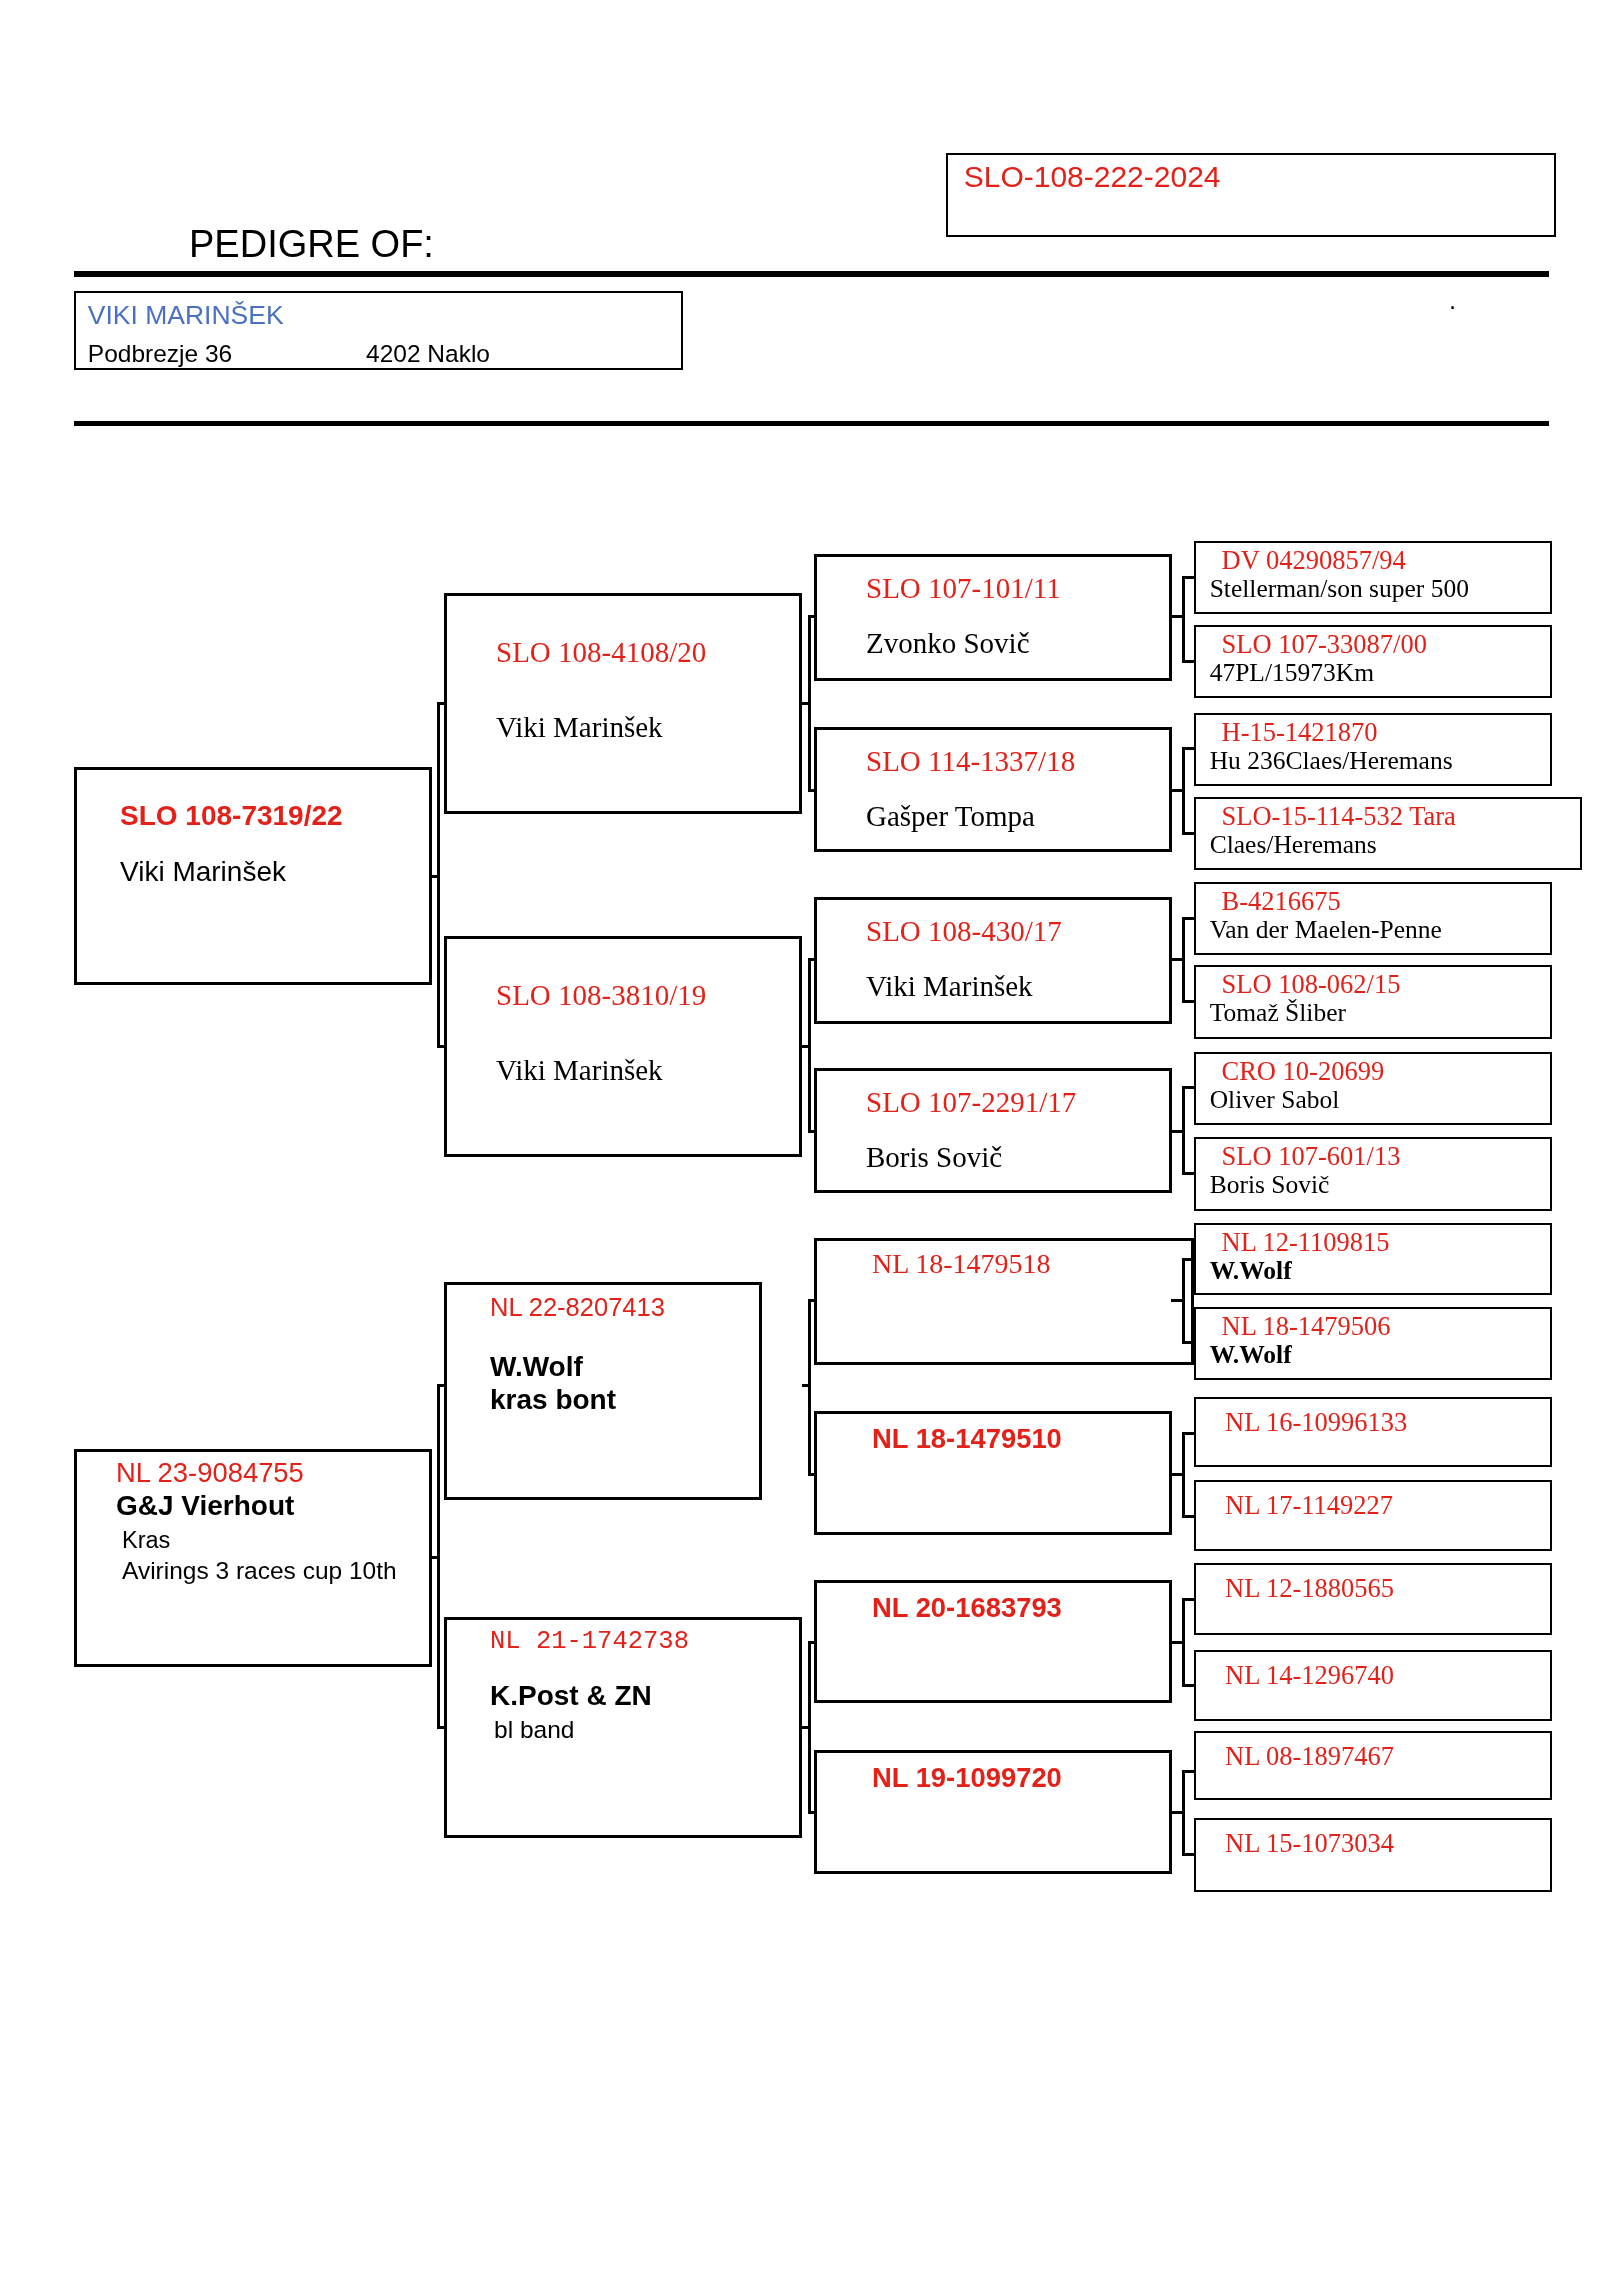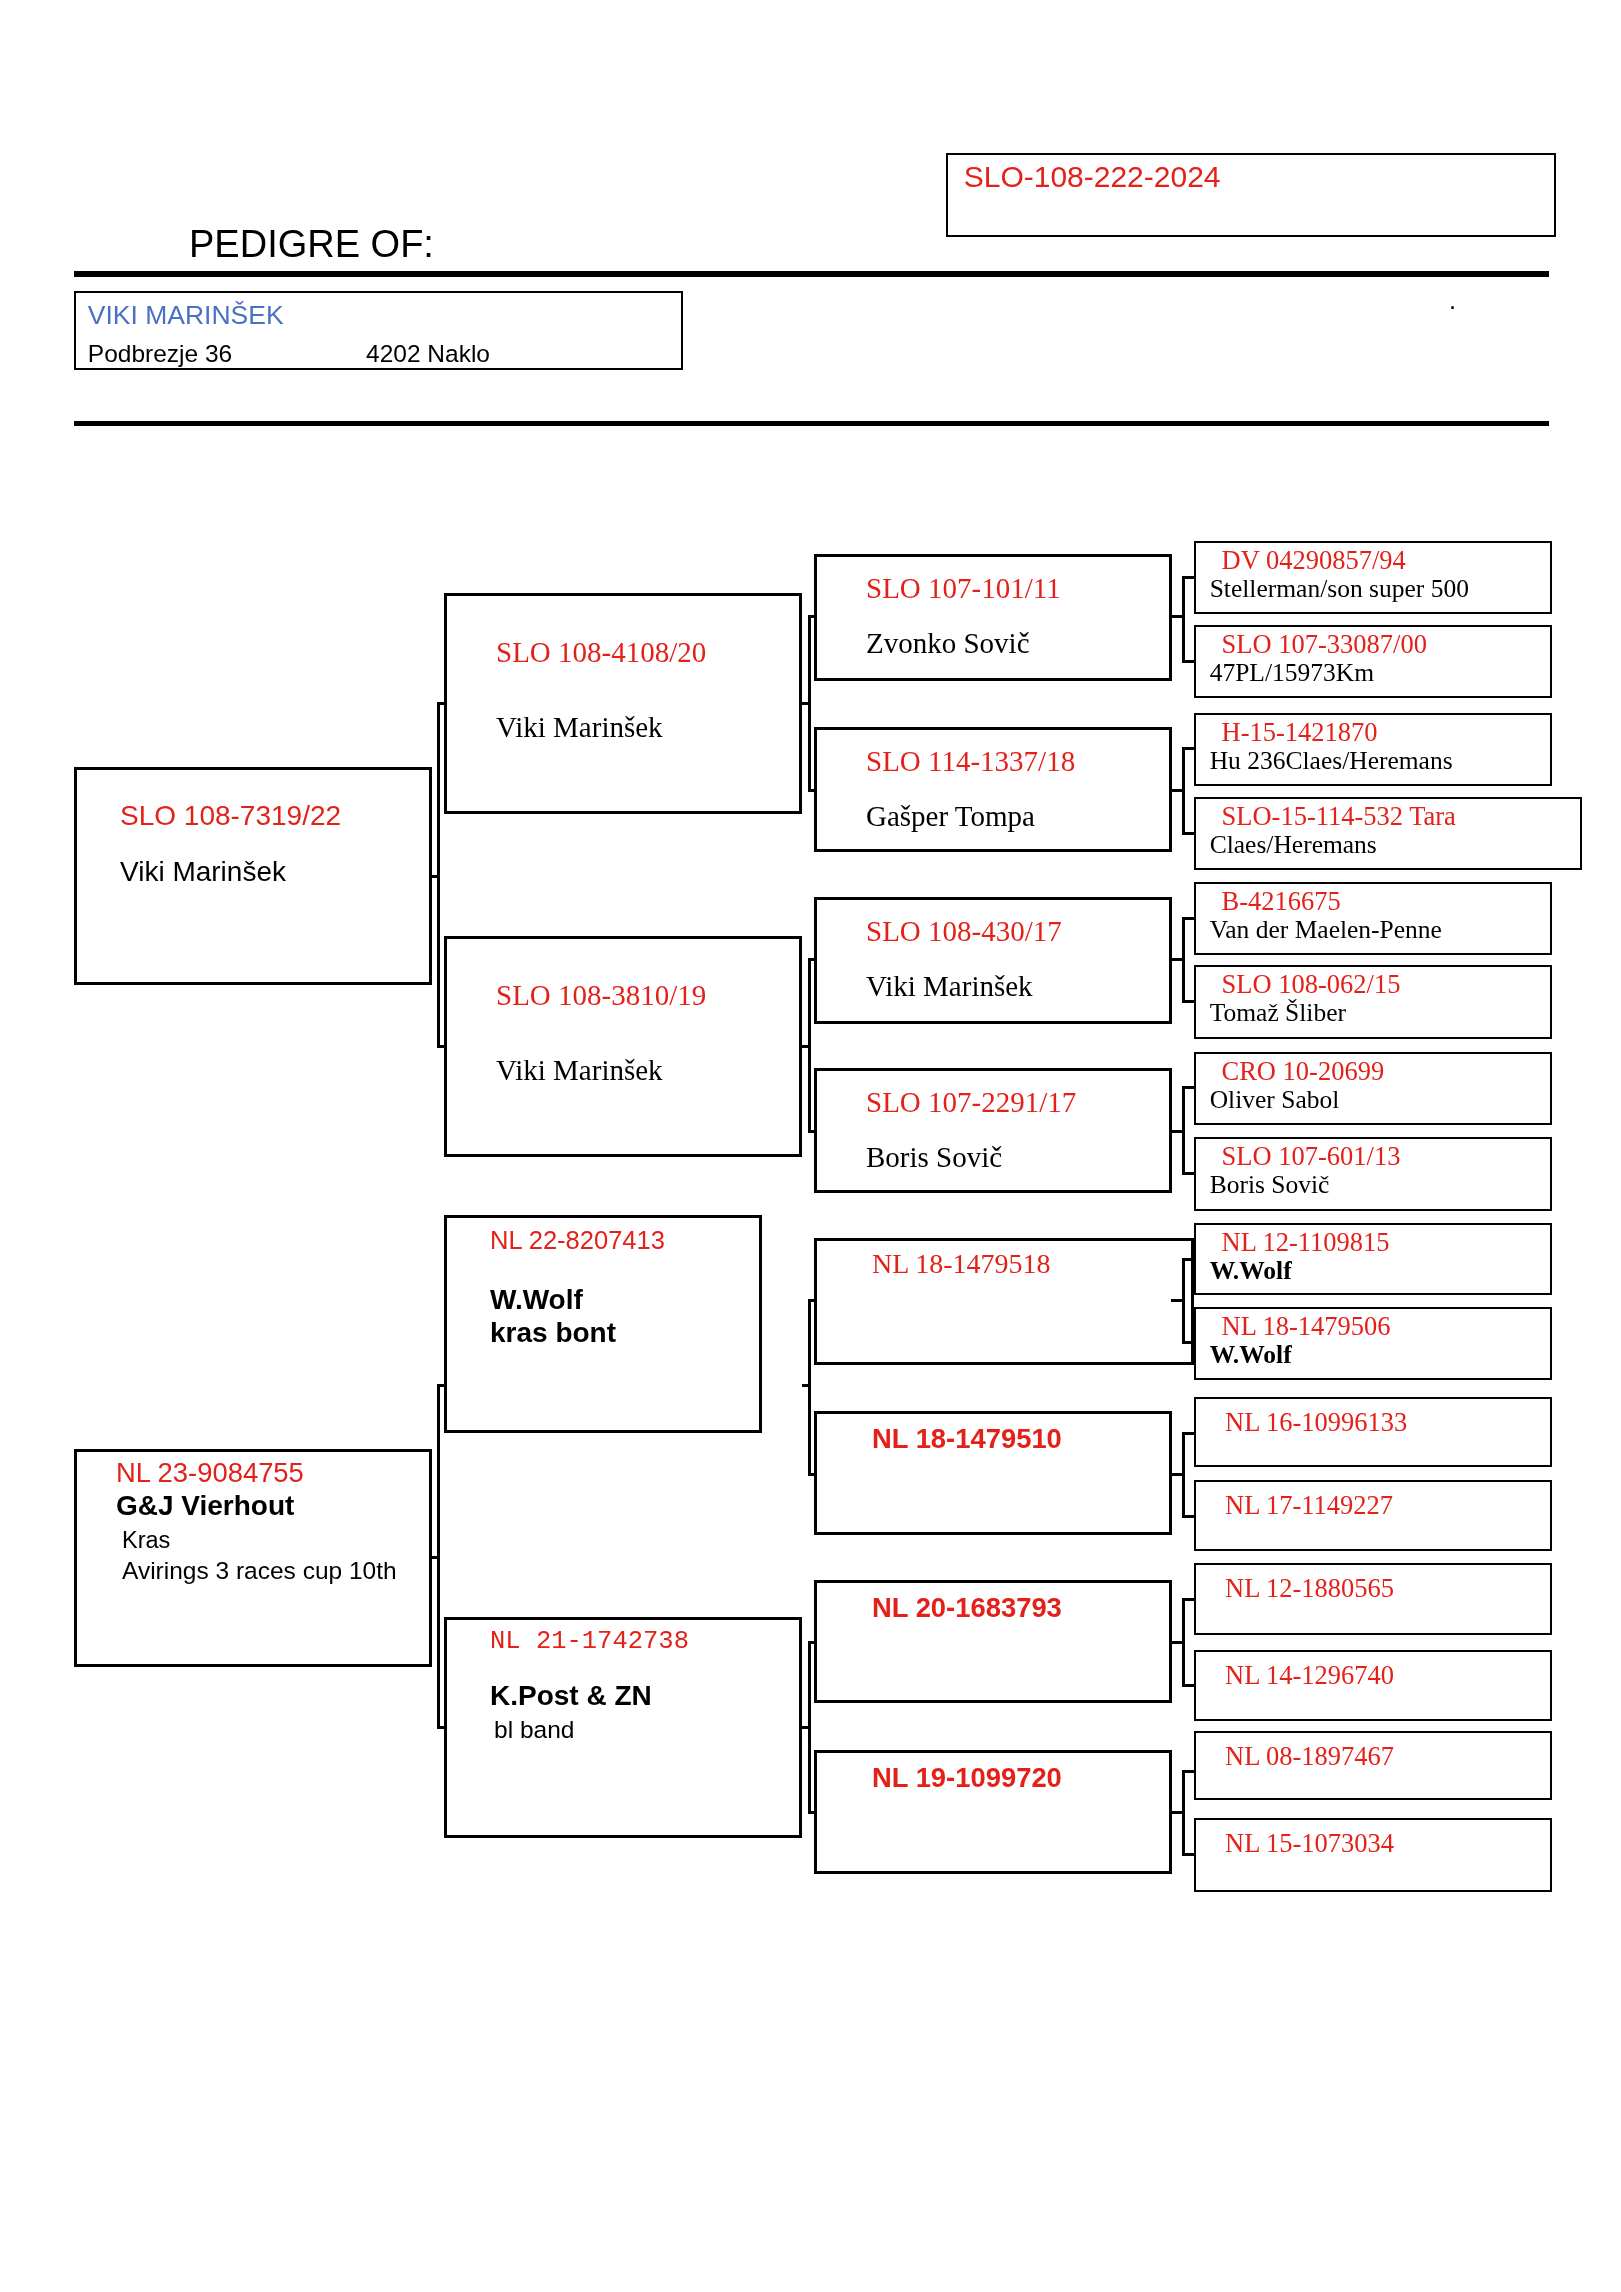--- a/index.html
+++ b/index.html
@@ -18,21 +18,21 @@
   .ringbox .ring{font-size:30px;padding:4.9px 0 0 15.7px;}
   .title{position:absolute;left:189px;top:223px;font-size:38px;letter-spacing:0px;}
   .ownerbox{position:absolute;left:74px;top:291px;width:609px;height:79px;border:2px solid #000;box-sizing:border-box;}
   .owner-name{color:#4a70c4;font-size:26.5px;padding:6.9px 0 0 11.8px;}
   .owner-row{position:relative;font-size:24.5px;margin-top:8.8px;}
   .owner-street{padding-left:11.8px;}
   .owner-city{position:absolute;left:290px;top:0;}
   .straydot{position:absolute;left:1449px;top:286px;font-size:25.5px;}
 
   
-  .g1 .ring{font-size:28px;padding:31px 0 0 43px;}
+  .g1 .ring{font-size:28px;padding:31px 0 0 43px;font-weight:bold;}
   .g1 .nm{font-size:28px;padding:25.5px 0 0 43px;}
   .g1b .ring{font-size:27.4px;padding:5.9px 0 0 39px;}
   .g1b .nm{font-size:28px;font-weight:bold;padding:2.9px 0 0 39px;}
   .g1b .sub{font-size:23.5px;padding:5.9px 0 0 45px;}
   .g1b .sub2{font-size:24.5px;padding:4.9px 0 0 45px;}
 
   
   .g2s .ring{font-size:29px;padding:41px 0 0 49px;}
   .g2s .nm{font-size:29px;padding:43px 0 0 49px;}
   .g2c .ring{font-size:25.5px;padding:7.8px 0 0 43px;}
@@ -91,21 +91,21 @@
   </div>
 
   <div class="pbox serif g2s" style="left:444px;top:593px;width:358px;height:221px">
     <div class="ring">SLO 108-4108/20</div>
     <div class="nm">Viki Marinšek</div>
   </div>
   <div class="pbox serif g2s" style="left:444px;top:936px;width:358px;height:221px">
     <div class="ring">SLO 108-3810/19</div>
     <div class="nm">Viki Marinšek</div>
   </div>
-  <div class="pbox sans g2c" style="left:444px;top:1215px;width:318px;height:218px">
+  <div class="pbox sans g2c" style="left:444px;top:1282px;width:318px;height:218px">
     <div class="ring">NL 22-8207413</div>
     <div class="nm">W.Wolf</div>
     <div class="sub">kras bont</div>
   </div>
   <div class="pbox sans g2d" style="left:444px;top:1617px;width:358px;height:221px">
     <div class="ring">NL 21-1742738</div>
     <div class="nm">K.Post &amp; ZN</div>
     <div class="sub">bl band</div>
   </div>
 

